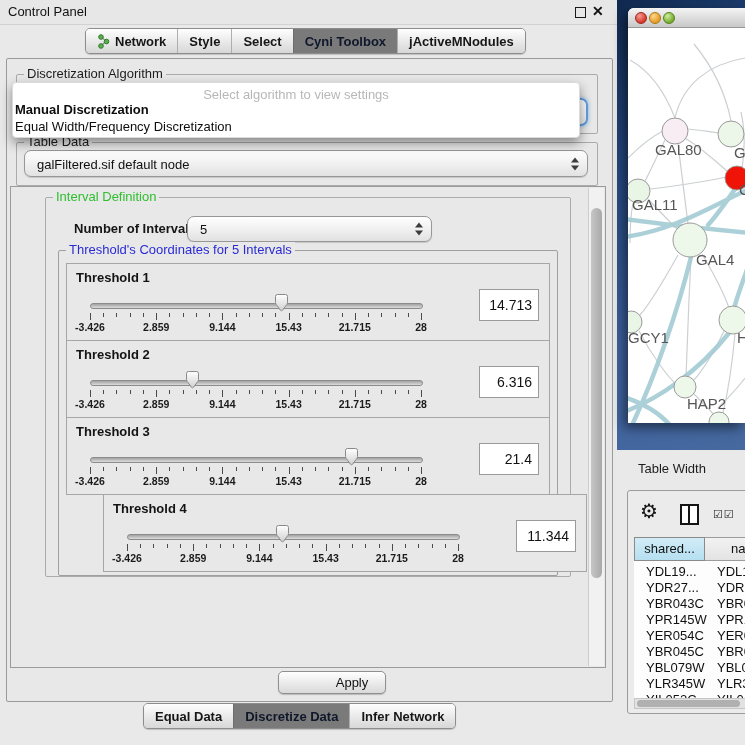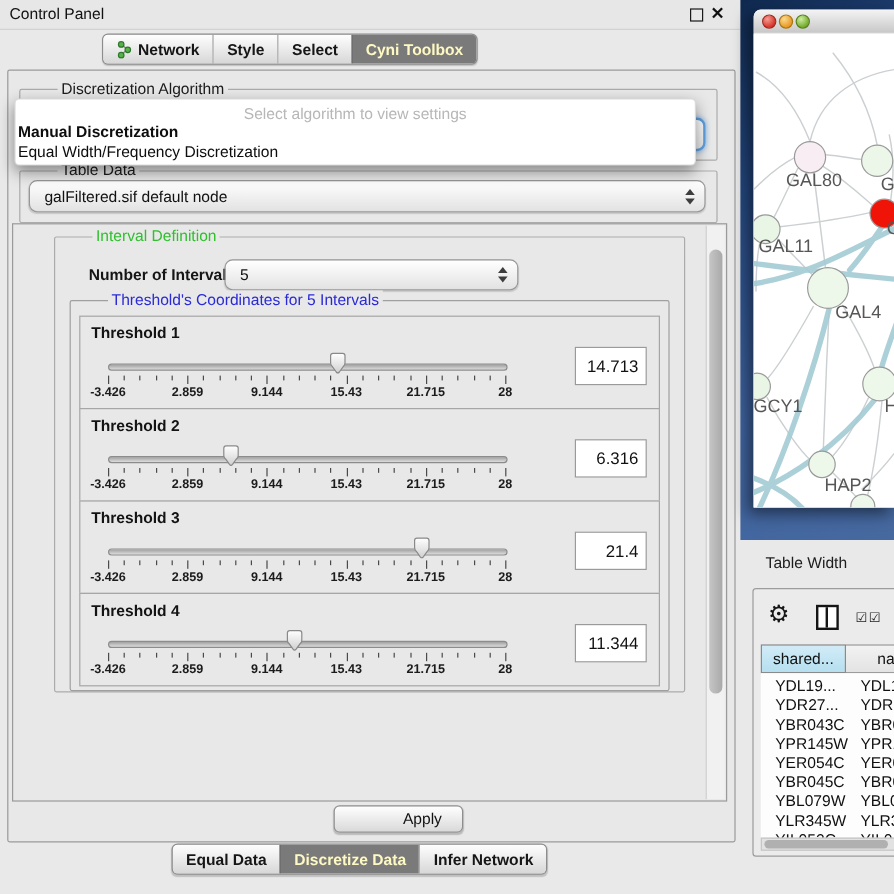--- a/index.html
+++ b/index.html
@@ -8,27 +8,27 @@
   
   .titlebar{position:absolute;left:0;top:0;width:617px;height:24px;background:#e7e7e7;border-bottom:1px solid #d2d2d2;}
   .tb-title{position:absolute;left:8px;top:4px;font-size:13px;color:#111;}
   .float-ic{position:absolute;left:575px;top:7px;width:9px;height:9px;border:1.5px solid #1a1a1a;background:transparent;}
   .close-ic{position:absolute;left:592px;top:3px;font-size:14px;font-weight:bold;color:#111;}
   .tabgroup{position:absolute;display:flex;height:24px;border:1px solid #8d8d8d;border-radius:5px;overflow:hidden;
             box-shadow:0 1px 1px rgba(0,0,0,.18);background:#e0e0e0;}
   .tabitem{display:flex;align-items:center;padding:0 11px;font-size:13px;font-weight:bold;color:#161616;
            background:linear-gradient(#fefefe,#d7d7d7);border-left:1px solid #aeaeae;white-space:nowrap;cursor:default;}
   .tabitem:first-child{border-left:none;}
-  .tabitem.active{background:#7a7a7a;color:#fef9c3;border-left-color:#6d6d6d;}
+  .tabitem.active{background:#7a7a7a;color:#0f172a;border-left-color:#6d6d6d;}
   .tabitem .ticon{margin-right:5px;display:inline-flex;}
   .content-border{position:absolute;left:6px;top:58px;width:605px;height:642px;border:1px solid #9a9a9a;
                   border-radius:2px;background:#e8e8e8;}
   .group{position:absolute;border:1px solid #ababab;border-radius:2px;}
   .glabel{position:absolute;top:-9px;left:7px;background:#e8e8e8;padding:0 3px;font-size:13px;line-height:16px;
-          white-space:nowrap;color:#1c1c1c;margin-left:24px;}
+          white-space:nowrap;color:#1c1c1c;}
   .glabel.green{color:#2fbf2f;}
   .glabel.blue{color:#2a2ad6;}
   .combo{position:absolute;border:1px solid #979797;border-radius:7px;background:linear-gradient(#ffffff,#e2e2e2);
          font-size:13px;color:#111;box-shadow:0 1px 1px rgba(0,0,0,.15);}
   .combo .ctext{position:absolute;left:12px;top:50%;transform:translateY(-50%);white-space:nowrap;}
   .stepper{position:absolute;right:7px;top:50%;transform:translateY(-50%);width:9px;height:13px;}
   .stepper::before{content:"";position:absolute;left:0;top:0;border-left:4.5px solid transparent;
                    border-right:4.5px solid transparent;border-bottom:5px solid #3d3d3d;}
   .stepper::after{content:"";position:absolute;left:0;bottom:0;border-left:4.5px solid transparent;
                   border-right:4.5px solid transparent;border-top:5px solid #3d3d3d;}
@@ -113,20 +113,23 @@
         <span>Network</span>
       </div>
       <div class="tabitem">
         <span>Style</span>
       </div>
       <div class="tabitem">
         <span>Select</span>
       </div>
       <div class="tabitem active">
         <span>Cyni Toolbox</span>
+      </div>
+      <div class="tabitem">
+        <span>jActiveMNodules</span>
       </div>
     </div>
 
   <div class="content-border"></div>
 
   <div class="group" style="left:16px;top:74px;width:580px;height:58px;">
     <span class="glabel">Discretization Algorithm</span>
   </div>
   <div class="combo algo-combo" style="left:24px;top:98px;width:560px;height:24px;">
     <span class="stepper"></span>
@@ -290,21 +293,21 @@
                   <defs>
                     <linearGradient id="thg2" x1="0" y1="0" x2="0" y2="1">
                       <stop offset="0" stop-color="#ffffff"></stop>
                       <stop offset="1" stop-color="#d0d0d0"></stop>
                     </linearGradient>
                   </defs>
                   <path d="M2.5,3.5 Q2.5,1.5 4.5,1.5 L12.5,1.5 Q14.5,1.5 14.5,3.5 L14.5,9.5 Q14.5,11.5 13,12.5 L9.8,17 Q8.5,18.6 7.2,17 L4,12.5 Q2.5,11.5 2.5,9.5 Z" fill="url(#thg2)" stroke="#898989"></path>
                 </svg></div>
               <div class="vbox">21.4</div>
             </div>
-            <div class="tpanel" style="top: 243px;">
+            <div class="tpanel" style="top: 243px; margin-left: 37px;">
               <div class="tlabel">Threshold 4</div>
               <div class="track"></div>
               <div class="tick major" style="left: 23px;"></div>
               <div class="tick" style="left: 36.24px;"></div>
               <div class="tick" style="left: 49.48px;"></div>
               <div class="tick" style="left: 62.72px;"></div>
               <div class="tick" style="left: 75.96px;"></div>
               <div class="tick major" style="left: 89.2px;"></div>
               <div class="tick" style="left: 102.44px;"></div>
               <div class="tick" style="left: 115.68px;"></div>

